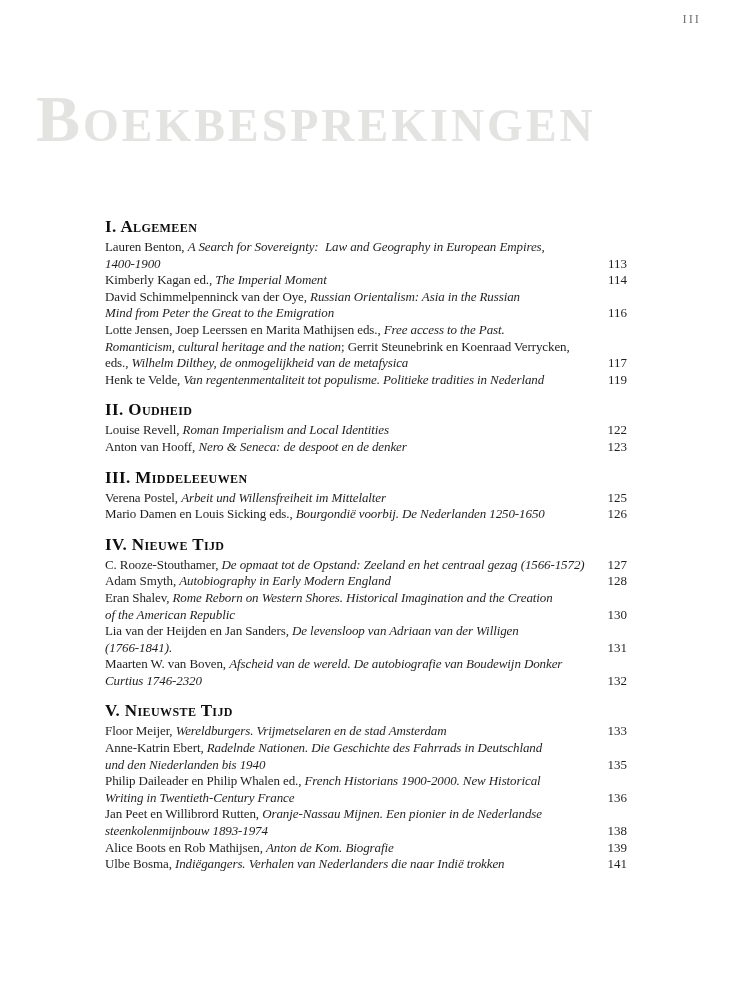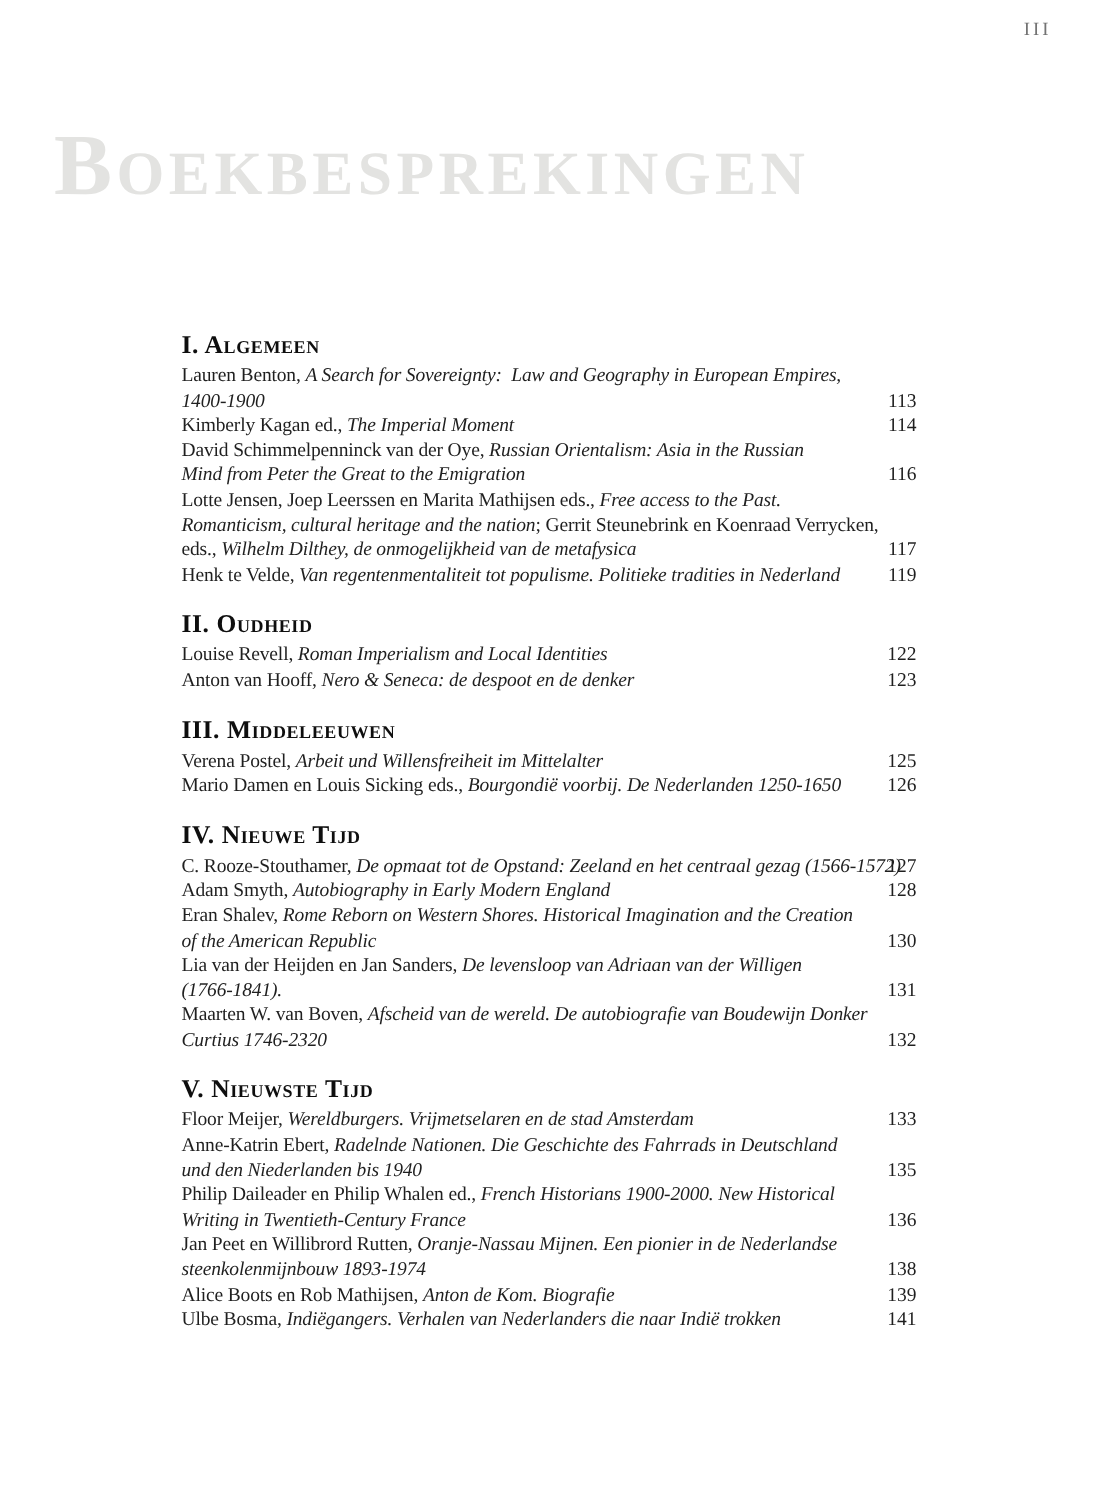--- a/index.html
+++ b/index.html
@@ -20,34 +20,34 @@
     top: 12px;
     right: 31px;
     font-size: 12.5px;
     letter-spacing: 2px;
     color: #737373;
   }
   .big-title {
     position: absolute;
     left: 36px;
     top: 42px;
-    font-size: 58px;
+    font-size: 66px;
     line-height: 1;
     font-variant: small-caps;
     letter-spacing: 3px;
     color: #e3e3e1;
     white-space: nowrap;
   }
   .toc {
     position: absolute;
     left: 105px;
     top: 205px;
     width: 522px;
   }
-  .toc-section { margin: 16px; }
+  .toc-section { margin: 0; }
   .sec-heading {
     font-size: 17px;
     line-height: 18px;
     font-weight: bold;
     font-variant: small-caps;
     letter-spacing: 0.4px;
     color: #0e0e0e;
     margin: 13px 0 3px 0;
   }
   .entry { margin: 0; }

